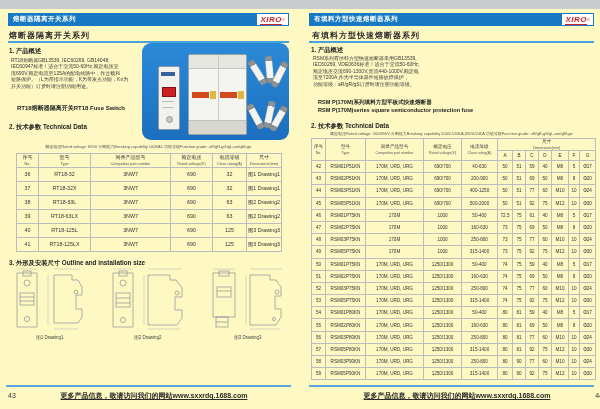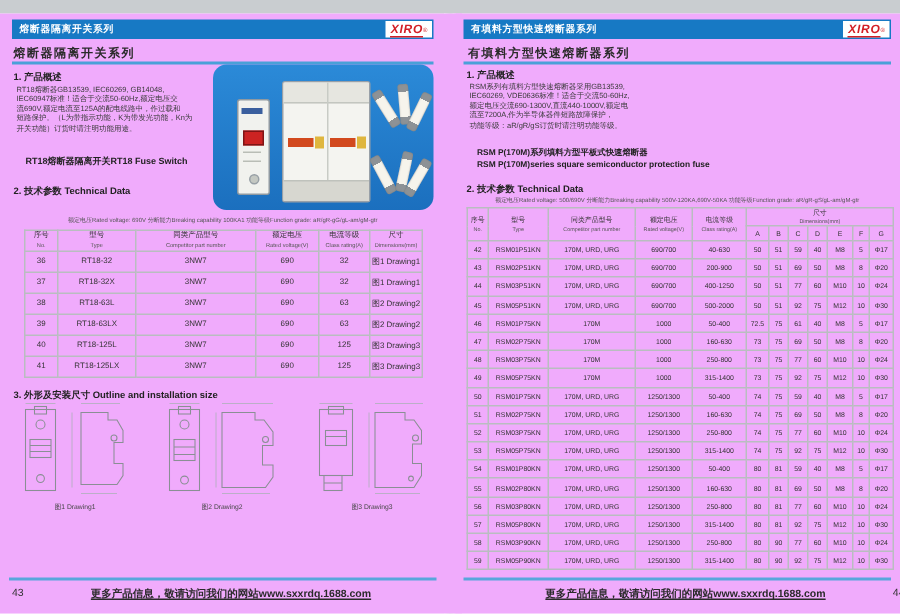--- a/index.html
+++ b/index.html
@@ -1,20 +1,20 @@
 <!DOCTYPE html>
 <html><head>
 <meta charset="utf-8">
 <style>
   html,body{margin:0;padding:0;}
   body{width:600px;height:409px;font-family:"Liberation Sans",sans-serif;background:#ffffff;overflow:hidden;}
   .sheet{position:relative;width:600px;height:409px;background:#fff;}
   .topstrip{position:absolute;left:0;top:0;width:600px;height:9px;background:#c9cdd0;}
   .gutter{position:absolute;left:296px;top:9px;width:8px;height:400px;background:linear-gradient(90deg,#ffffff,#d4d7d9 50%,#ffffff);}
-  .page{position:absolute;top:9px;width:308px;height:400px;background:#f0abfc;}
+  .page{position:absolute;top:9px;width:308px;height:400px;background:#fef9c3;}
   .page-left{left:0;}
   .page-right{left:303px;}
 
   .hbar{position:absolute;left:8px;top:4px;width:281px;height:13px;background:#1779c4;display:flex;align-items:center;justify-content:space-between;padding:0;box-sizing:border-box;}
   .hbar-title{color:#fff;font-size:6.5px;font-weight:bold;padding-left:5px;letter-spacing:.5px;white-space:nowrap;}
   .logo{background:#fff;height:11px;margin:1px 1px 1px 0;padding:0 3px;display:flex;align-items:center;}
   .logo-text{color:#d21f26;font-weight:bold;font-style:italic;font-size:8px;letter-spacing:.5px;border-bottom:1px solid #d21f26;line-height:9px;}
   .logo-reg{color:#d21f26;font-size:4px;vertical-align:super;}
 
   .series-title{position:absolute;left:9px;top:21px;font-size:8px;font-weight:bold;color:#2b2b2b;letter-spacing:1px;white-space:nowrap;}

